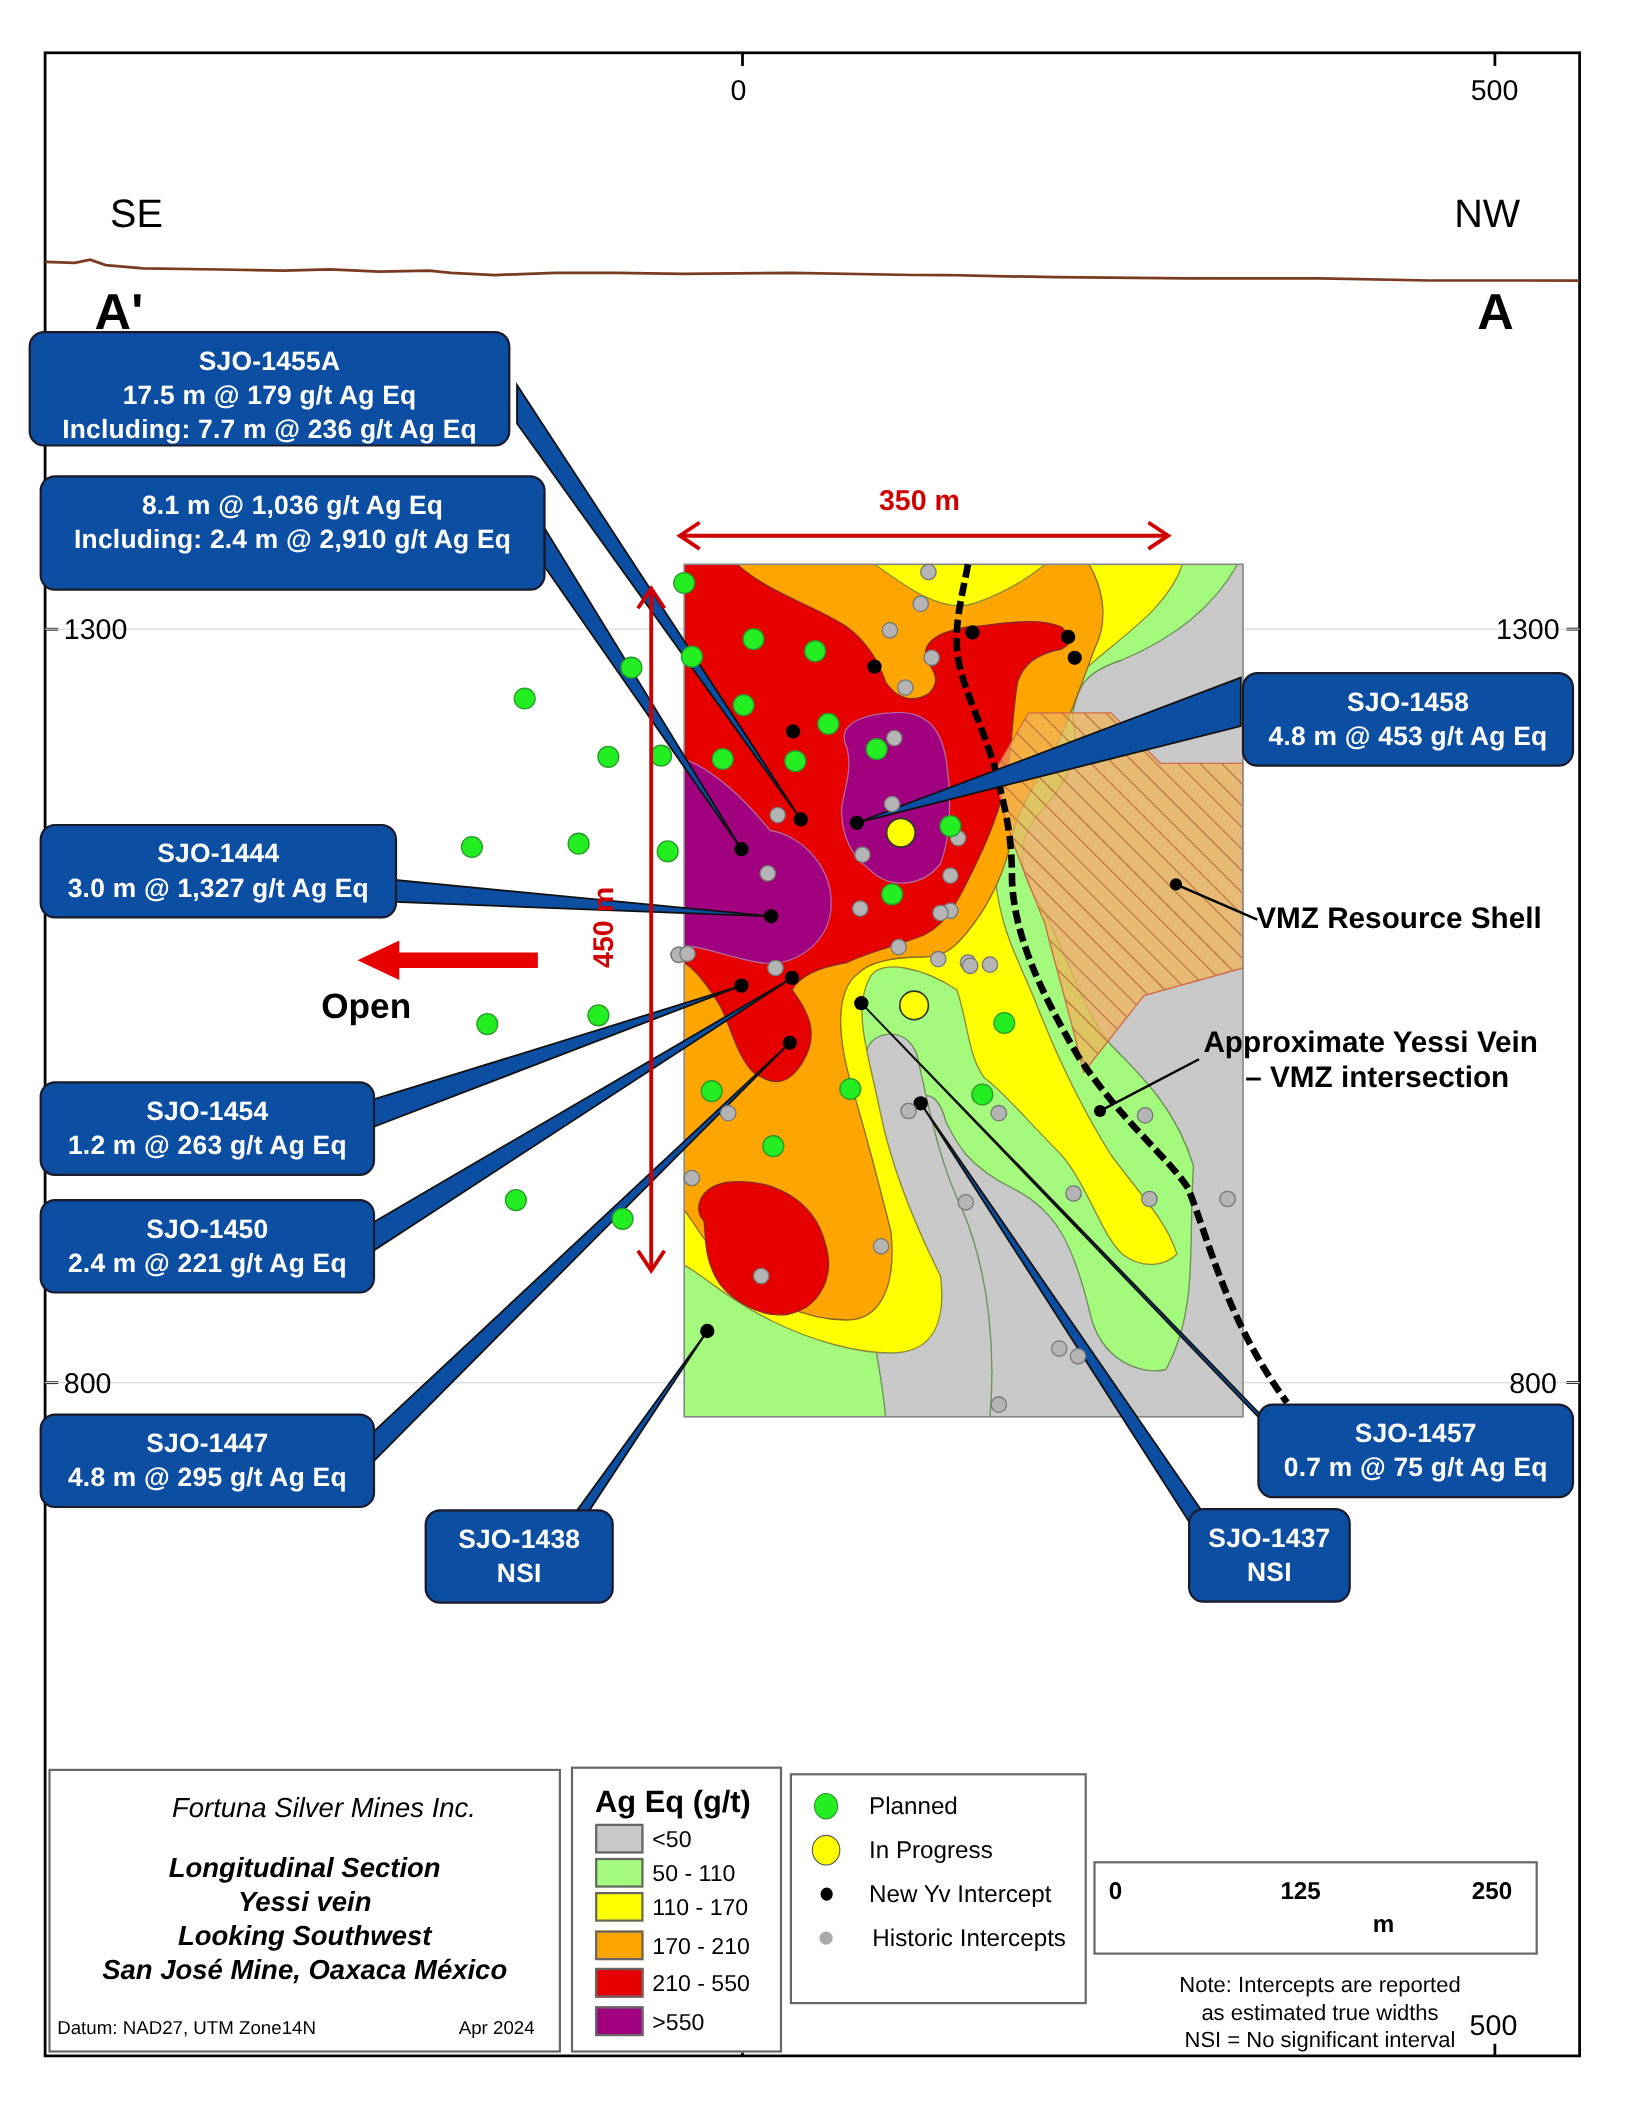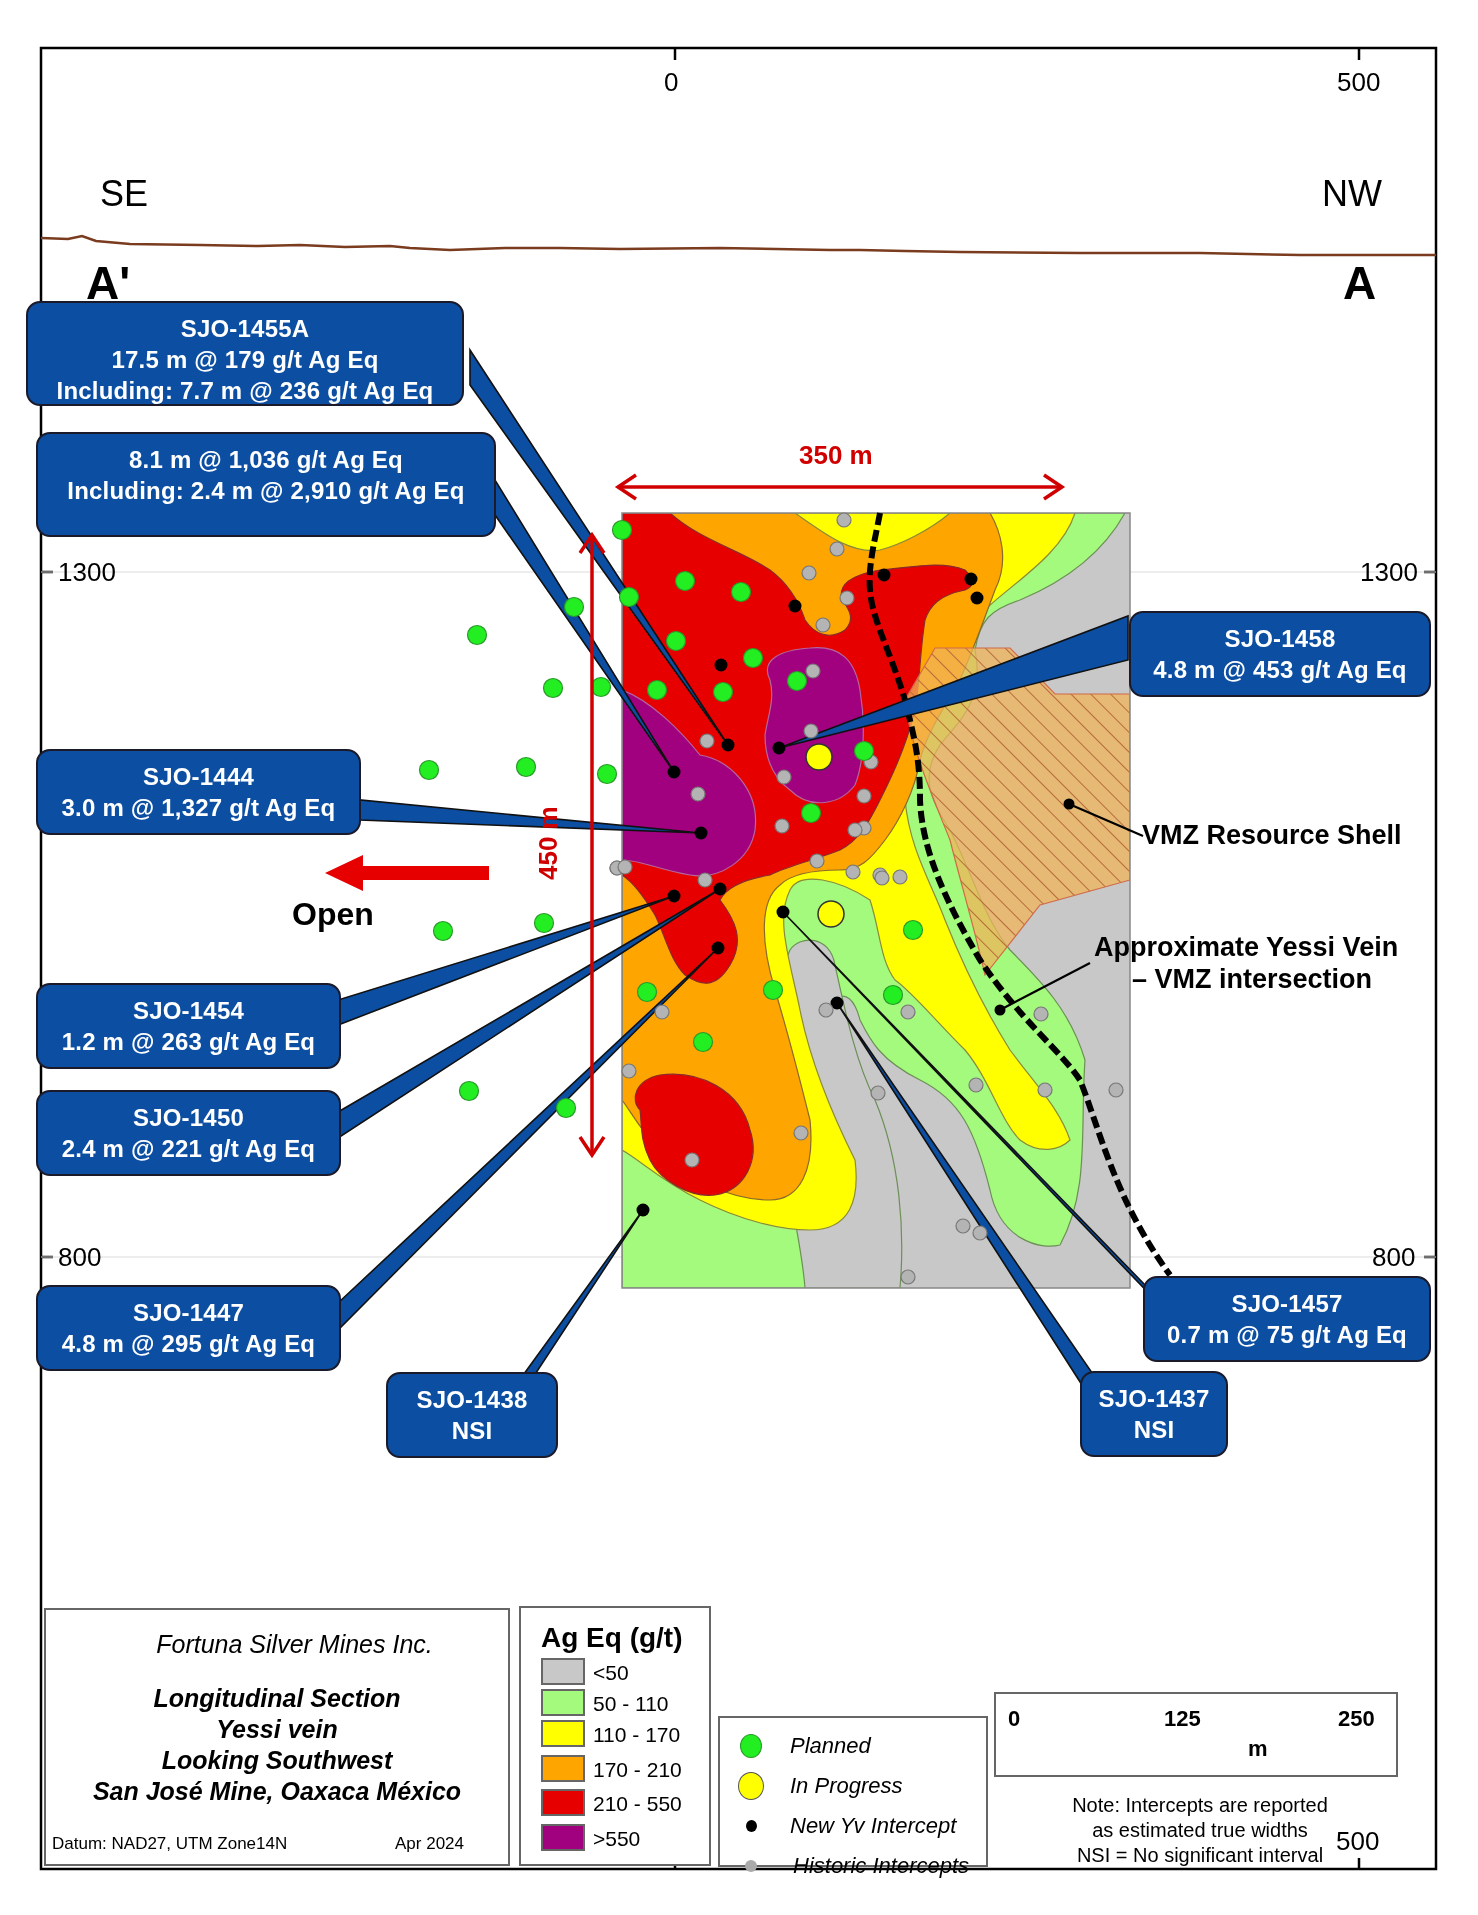--- a/index.html
+++ b/index.html
@@ -8,27 +8,27 @@
   .callout{position:absolute;background:#0b4ea2;border:2px solid #1a1a2a;border-radius:14px;color:#fff;font-weight:bold;text-align:center;font-size:24px;line-height:31px;box-sizing:border-box;padding-top:10px;letter-spacing:0.2px;}
   .callout div{white-space:nowrap;}
   .axis-label{position:absolute;font-size:26px;color:#000;}
   .dir-label{position:absolute;font-size:36px;color:#000;margin-top:41px;}
   .section-label{position:absolute;font-size:46px;font-weight:bold;color:#000;}
   .annot{position:absolute;font-size:27px;font-weight:bold;color:#000;white-space:nowrap;}
   .legend-box{position:absolute;border:2px solid #666;background:#fff;box-sizing:border-box;}
   .title-box{left:44px;top:1608px;width:466px;height:258px;text-align:center;}
   .title-box .company{font-style:italic;font-size:25px;margin-top:20px;margin-left:35px;}
   .title-box .sec{font-style:italic;font-weight:bold;font-size:25px;line-height:31px;}
-  .title-box .foot{position:absolute;bottom:10px;left:6px;right:44px;font-size:17px;display:flex;justify-content:space-between;}
+  .title-box .foot{position:absolute;bottom:10px;left:6px;right:22px;font-size:17px;display:flex;justify-content:space-between;}
   .grade-box{left:519px;top:1606px;width:192px;height:260px;}
   .grade-box .ttl{font-weight:bold;font-size:28px;margin:14px 0 0 20px;}
   .grade-row{display:flex;align-items:flex-end;margin-left:20px;height:31px;}
   .swatch{width:44px;height:27px;border:2px solid #666;box-sizing:border-box;margin-right:8px;}
   .grade-row span{font-size:21px;}
-  .sym-box{left:718px;top:1716px;width:270px;height:151px;font-style:italic;}
+  .sym-box{left:718px;top:1612px;width:270px;height:210px;}
   .sym-row{display:flex;align-items:center;height:40px;margin-left:14px;}
   .sym-row .dotwrap{width:34px;display:flex;justify-content:center;margin-right:22px;}
   .sym-row span{font-size:22px;}
   .scale-box{left:994px;top:1692px;width:404px;height:85px;}
   .note{position:absolute;left:1040px;top:1793px;width:320px;text-align:center;font-size:20px;line-height:25px;}
 </style>
 </head>
 <body>
 
 <div id="stage">

